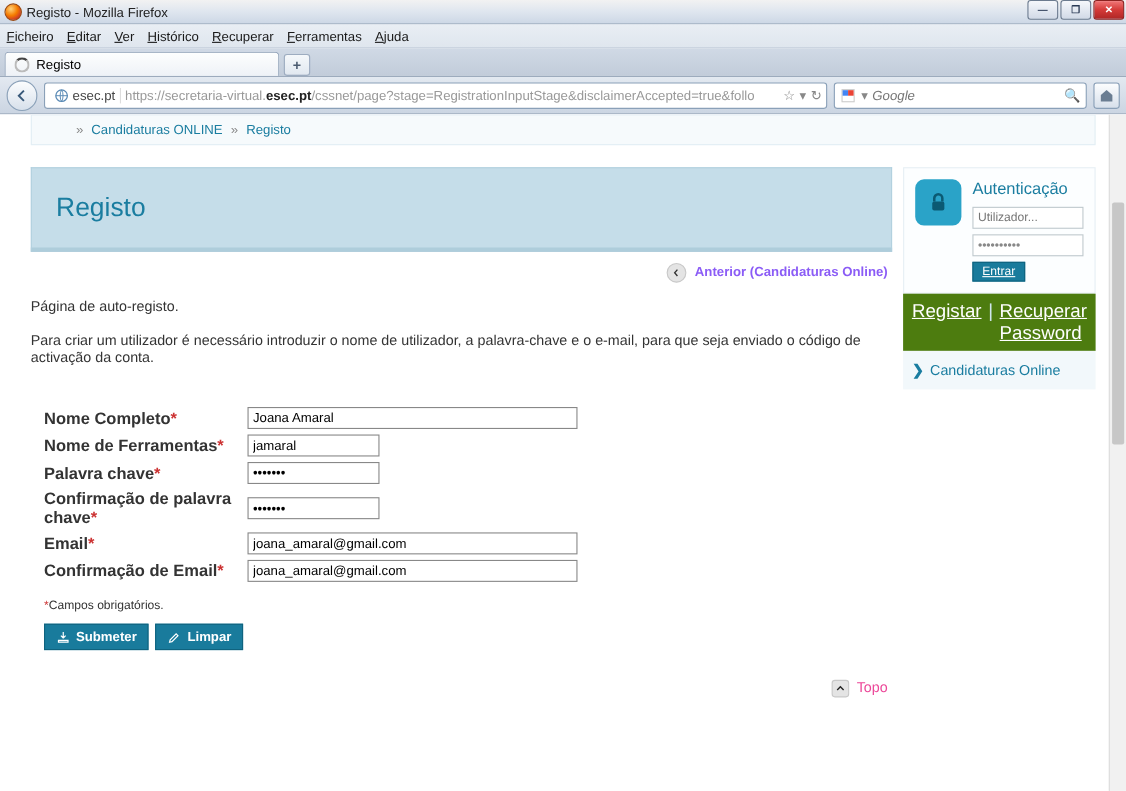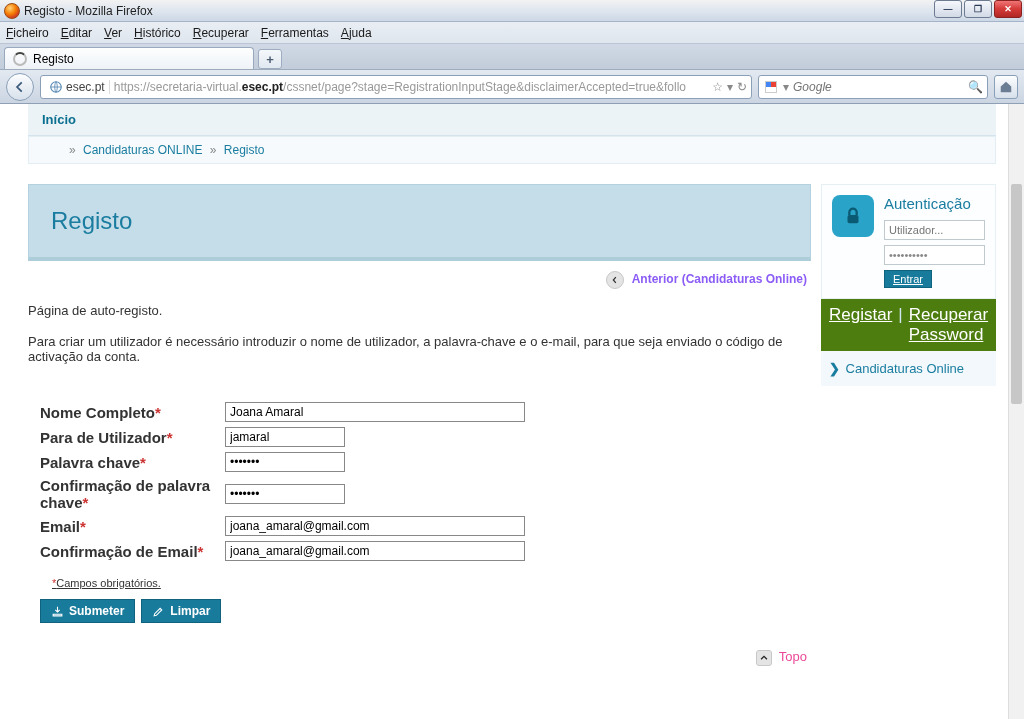--- a/index.html
+++ b/index.html
@@ -136,21 +136,21 @@
 
 .form-area{ padding: 8px 12px;}
 .form-row{ display:flex; align-items:center; margin-bottom:5px;}
 .form-row label{ width:185px; font-size:15px; font-weight:600; color:#333;}
 .form-row label .req{color:#c33;}
 .form-row input{
   border:1px solid #888; padding:2px 4px; font-size:12px; height:20px; font-family:inherit;
 }
 .inp-lg{ width:300px;}
 .inp-sm{ width:120px;}
-.req-note{ font-size:11px; color:#333; margin:16px 12px 10px;text-decoration:underline;}
+.req-note{ font-size:11px; color:#333; margin:16px 0 10px;}
 .req-note .req{color:#c33;}
 .btn-row{ display:flex; gap:6px;}
 .btn {
   background:#197b9c; color:#fff; border:1px solid #0f637f;
   padding:4px 10px; font-size:12px; font-weight:600;
   display:inline-flex; align-items:center; gap:5px; cursor:pointer;
 }
 .btn svg{width:13px;height:13px;}
 .topo-row{ text-align:right; padding:18px 4px 0;}
 .topo-row a{color:#ec4899; font-weight:400; font-size:13px; text-decoration:none;}
@@ -259,23 +259,20 @@
   </div>
   <div class="home-btn">
     <svg width="14" height="14" viewBox="0 0 24 24">
         <path d="M3 11l9-8 9 8v10H3z" fill="#6a7d92"></path>
       </svg>
   </div>
 </div>
 
 <div class="viewport">
   <div class="page-shell">
-    <div class="inicio-bar">
-      <a href="#">Início</a>
-    </div>
     <div class="breadcrumb-bar">
       <span class="sep">»</span>
       <a href="#">Candidaturas ONLINE</a>
       <span class="sep">»</span>
       <a href="#">Registo</a>
     </div>
 
     <div class="columns">
       <div class="main-col">
         <div class="page-header">
@@ -295,21 +292,21 @@
           <p>Página de auto-registo.</p>
           <p>Para criar um utilizador é necessário introduzir o nome de utilizador, a palavra-chave e o e-mail, para que seja enviado o código de activação da conta.</p>
         </div>
 
         <div class="form-area">
           <div class="form-row">
             <label><span>Nome Completo</span><span class="req">*</span></label>
             <input class="inp-lg" value="Joana Amaral" style="">
           </div>
           <div class="form-row">
-            <label><span>Para de Utilizador</span><span class="req">*</span></label>
+            <label><span>Nome de Ferramentas</span><span class="req">*</span></label>
             <input class="inp-sm" value="jamaral" style="">
           </div>
           <div class="form-row">
             <label><span>Palavra chave</span><span class="req">*</span></label>
             <input class="inp-sm" type="password" value="•••••••" style="">
           </div>
           <div class="form-row">
             <label><span>Confirmação de palavra chave</span><span class="req">*</span></label>
             <input class="inp-sm" type="password" value="•••••••" style="">
           </div>

